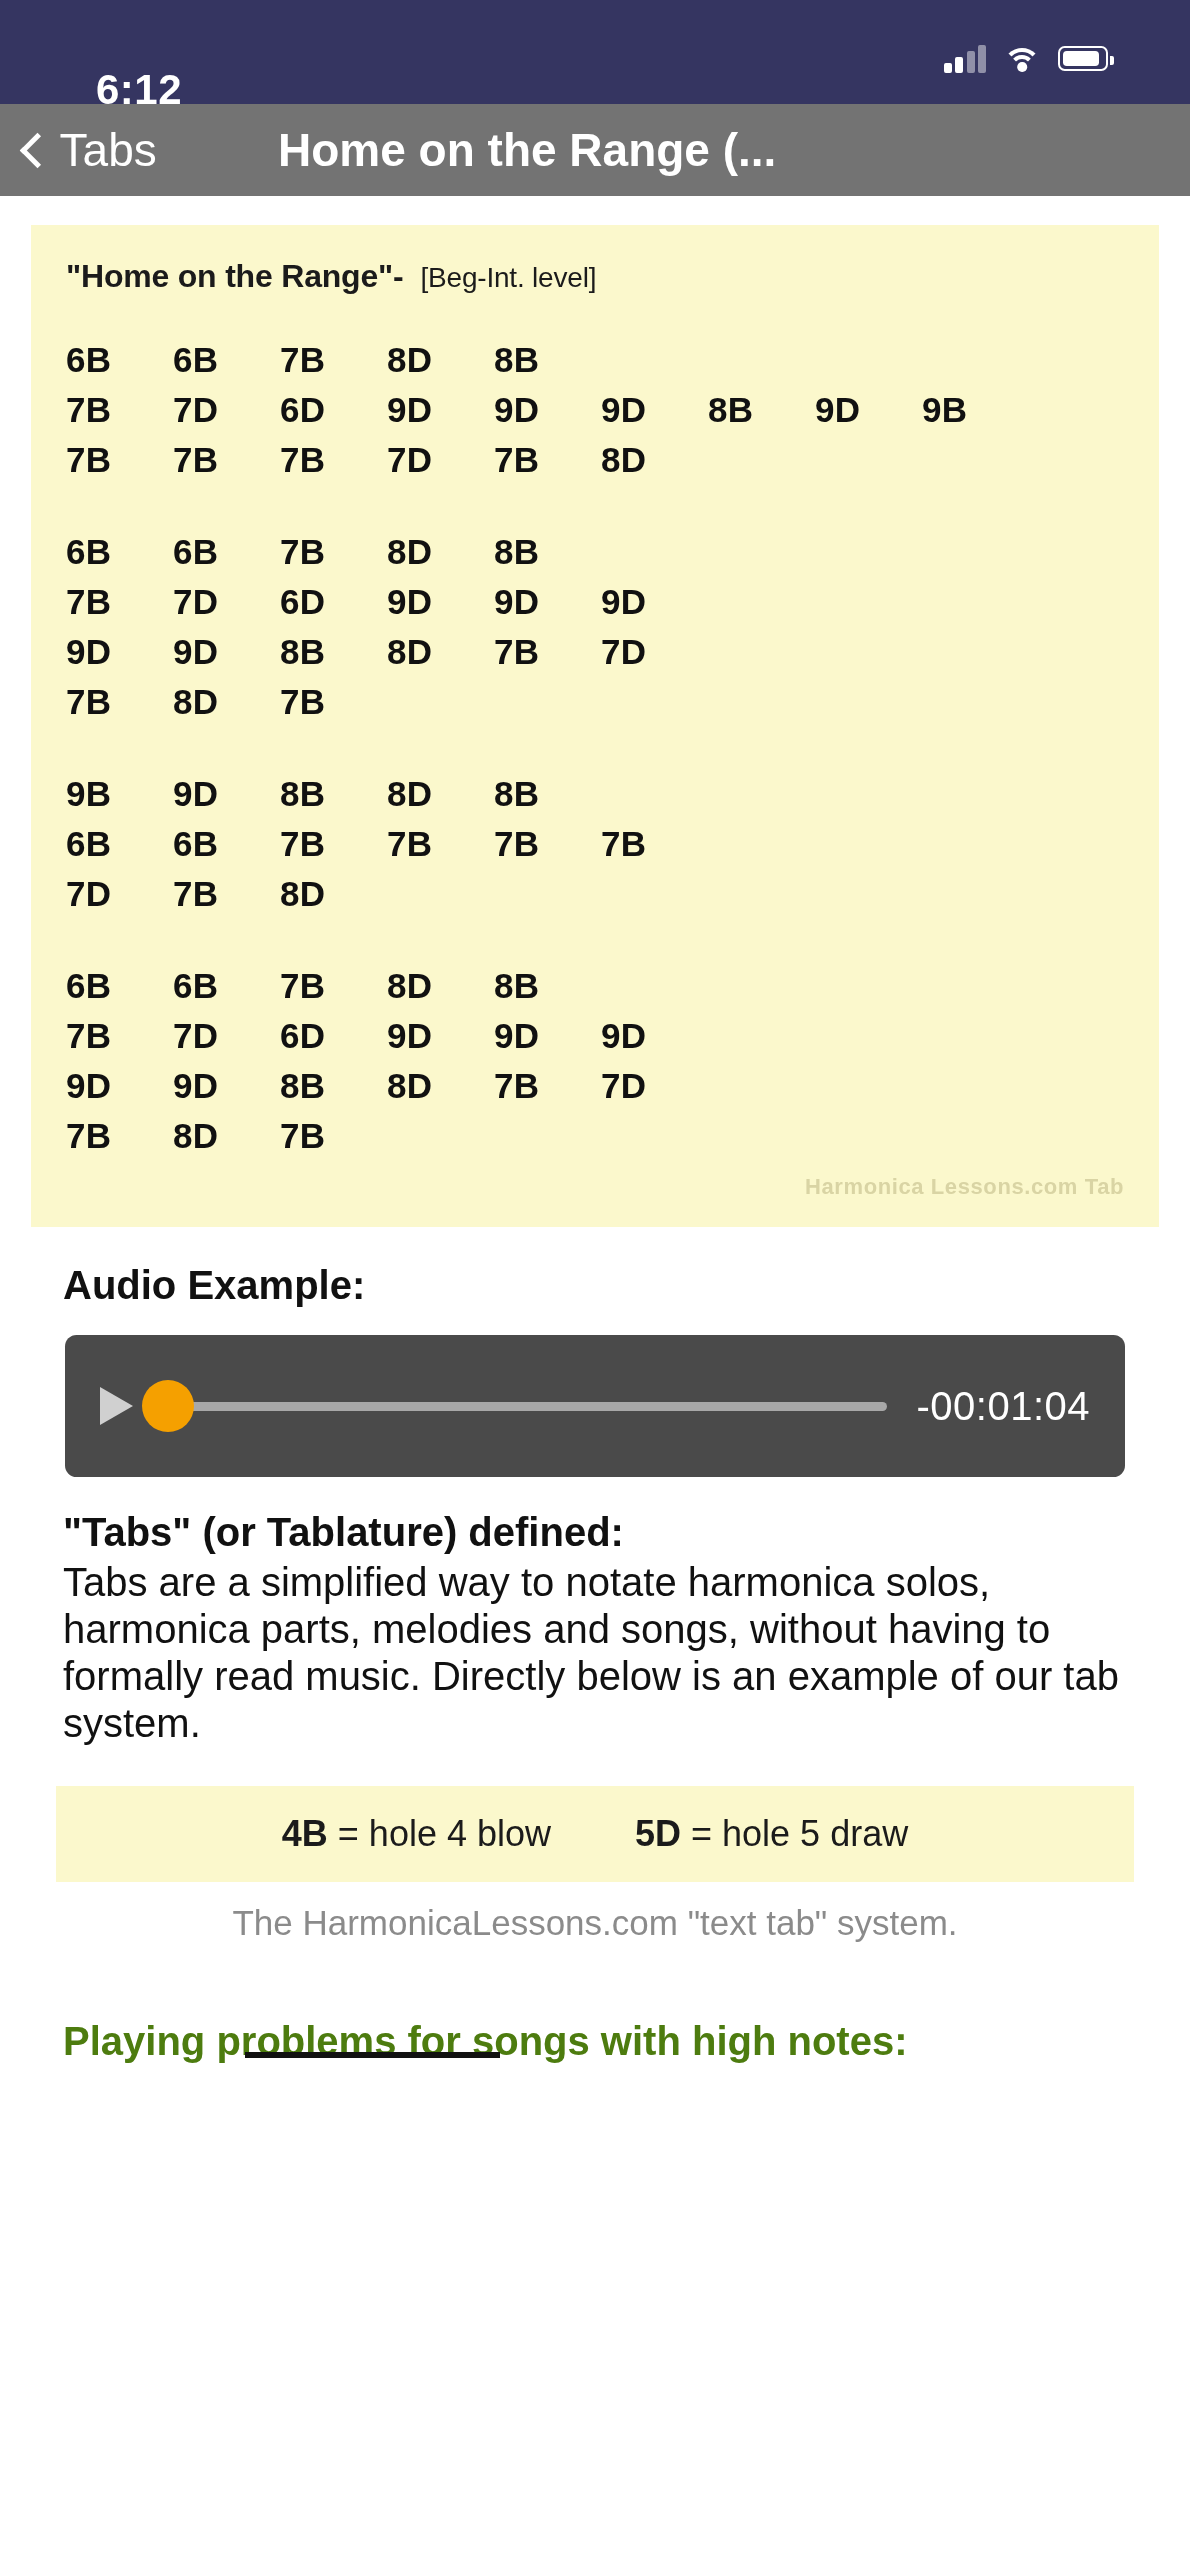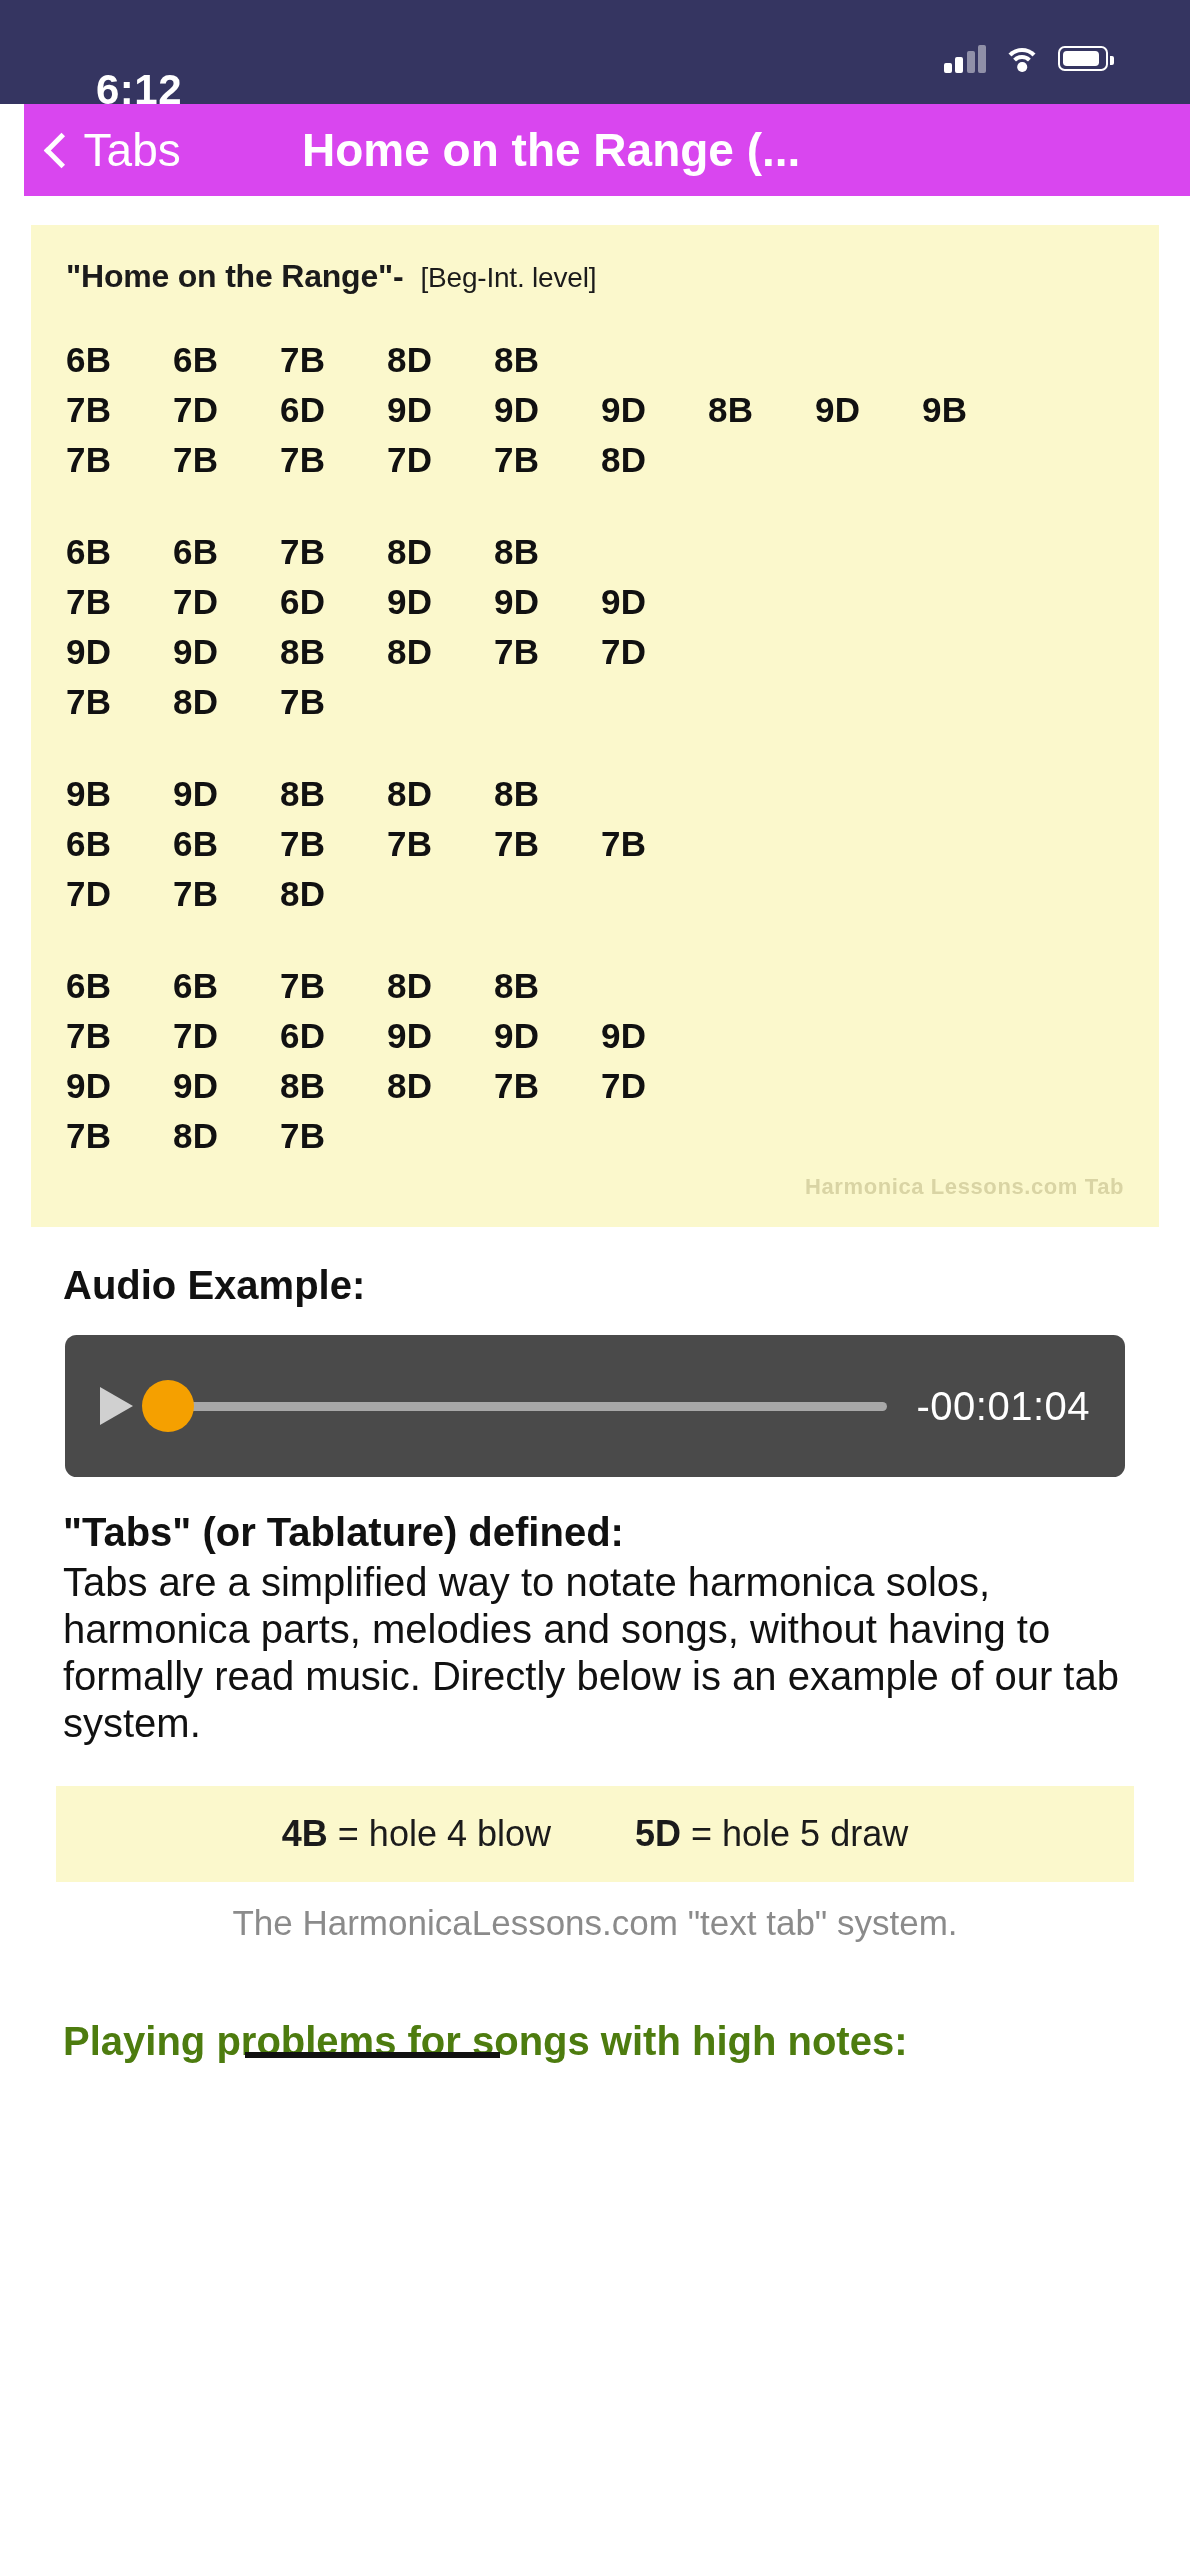--- a/index.html
+++ b/index.html
@@ -69,25 +69,24 @@
     width: 3.8px; height: 9.6px; background: #ffffff; border-radius: 0 1.9px 1.9px 0;
   }
   .battery i {
     position: absolute; left: 2.9px; top: 2.9px; bottom: 2.9px;
     width: 36px; background: #ffffff; border-radius: 3.8px; display: block;
   }
 
   
   .navbar {
     height: 92px;
-    background: #d946ef;
-    display: flex;
-    align-items: center;
-    position: relative;
-    margin-left: 24px;
+    background: #737373;
+    display: flex;
+    align-items: center;
+    position: relative;
   }
   .back-btn {
     display: flex;
     align-items: center;
     color: #ffffff;
     gap: 5.8px;
     margin-left: 25px;
     cursor: pointer;
   }
   .chev {

